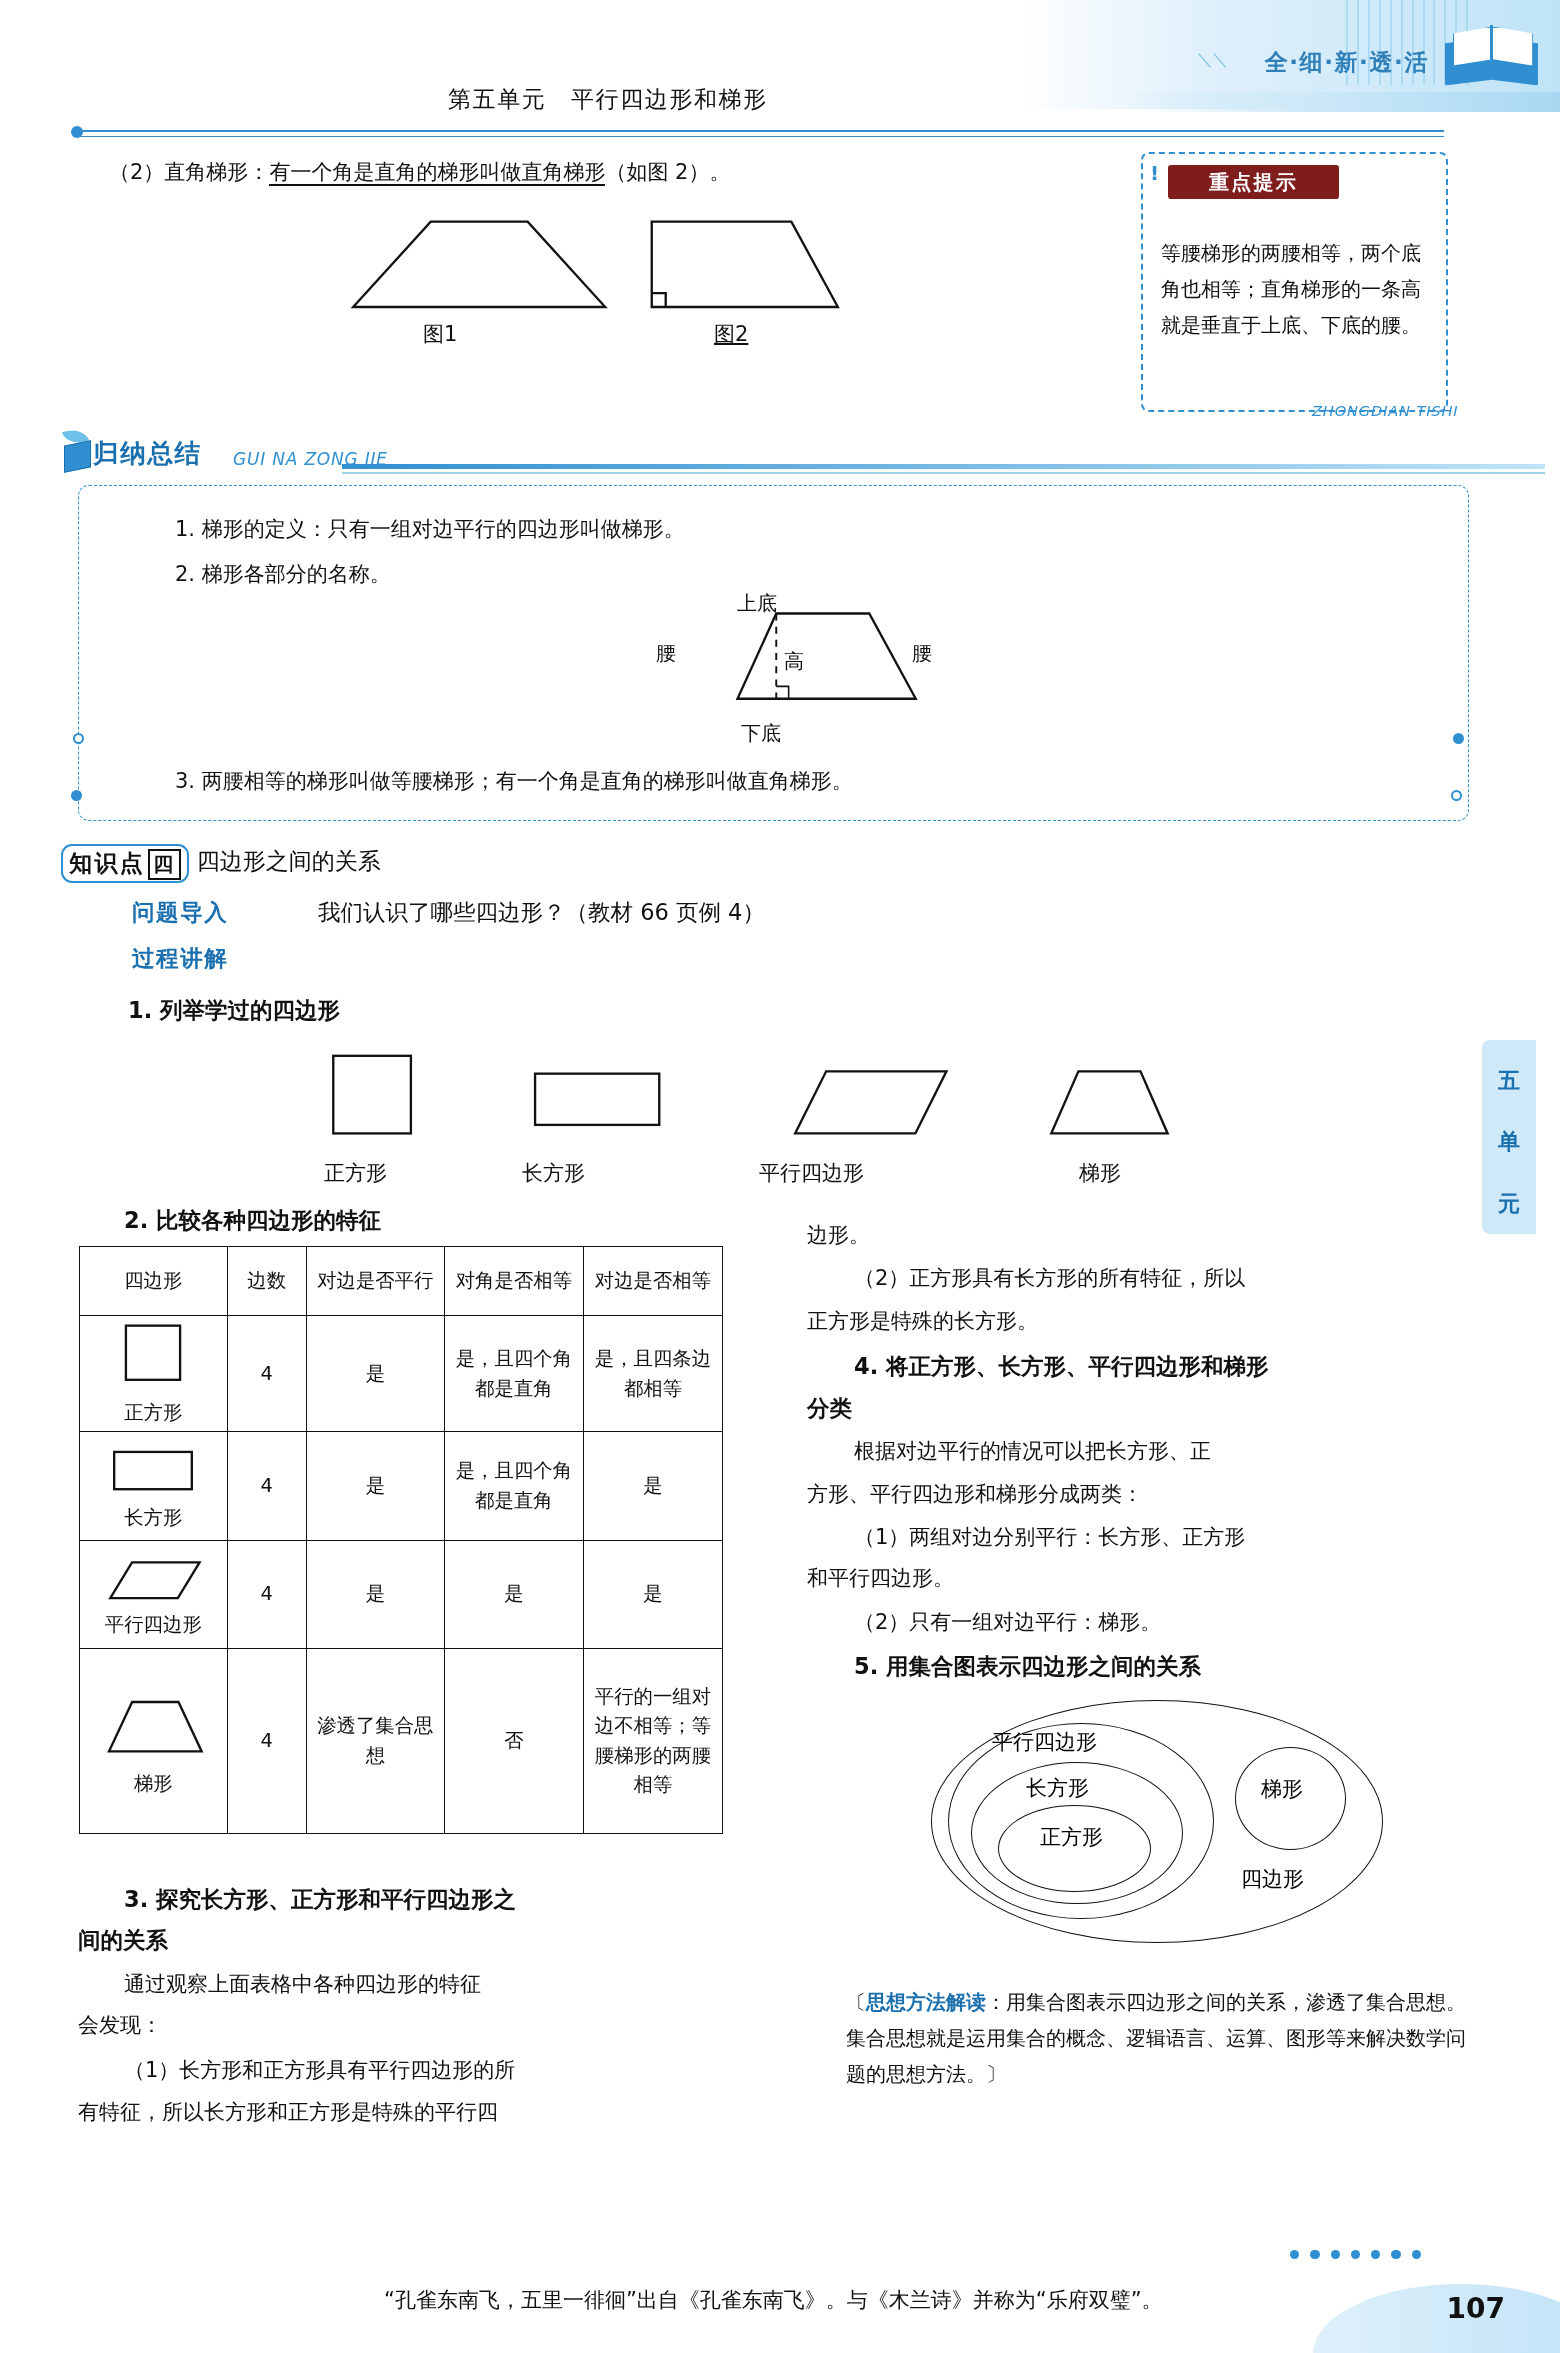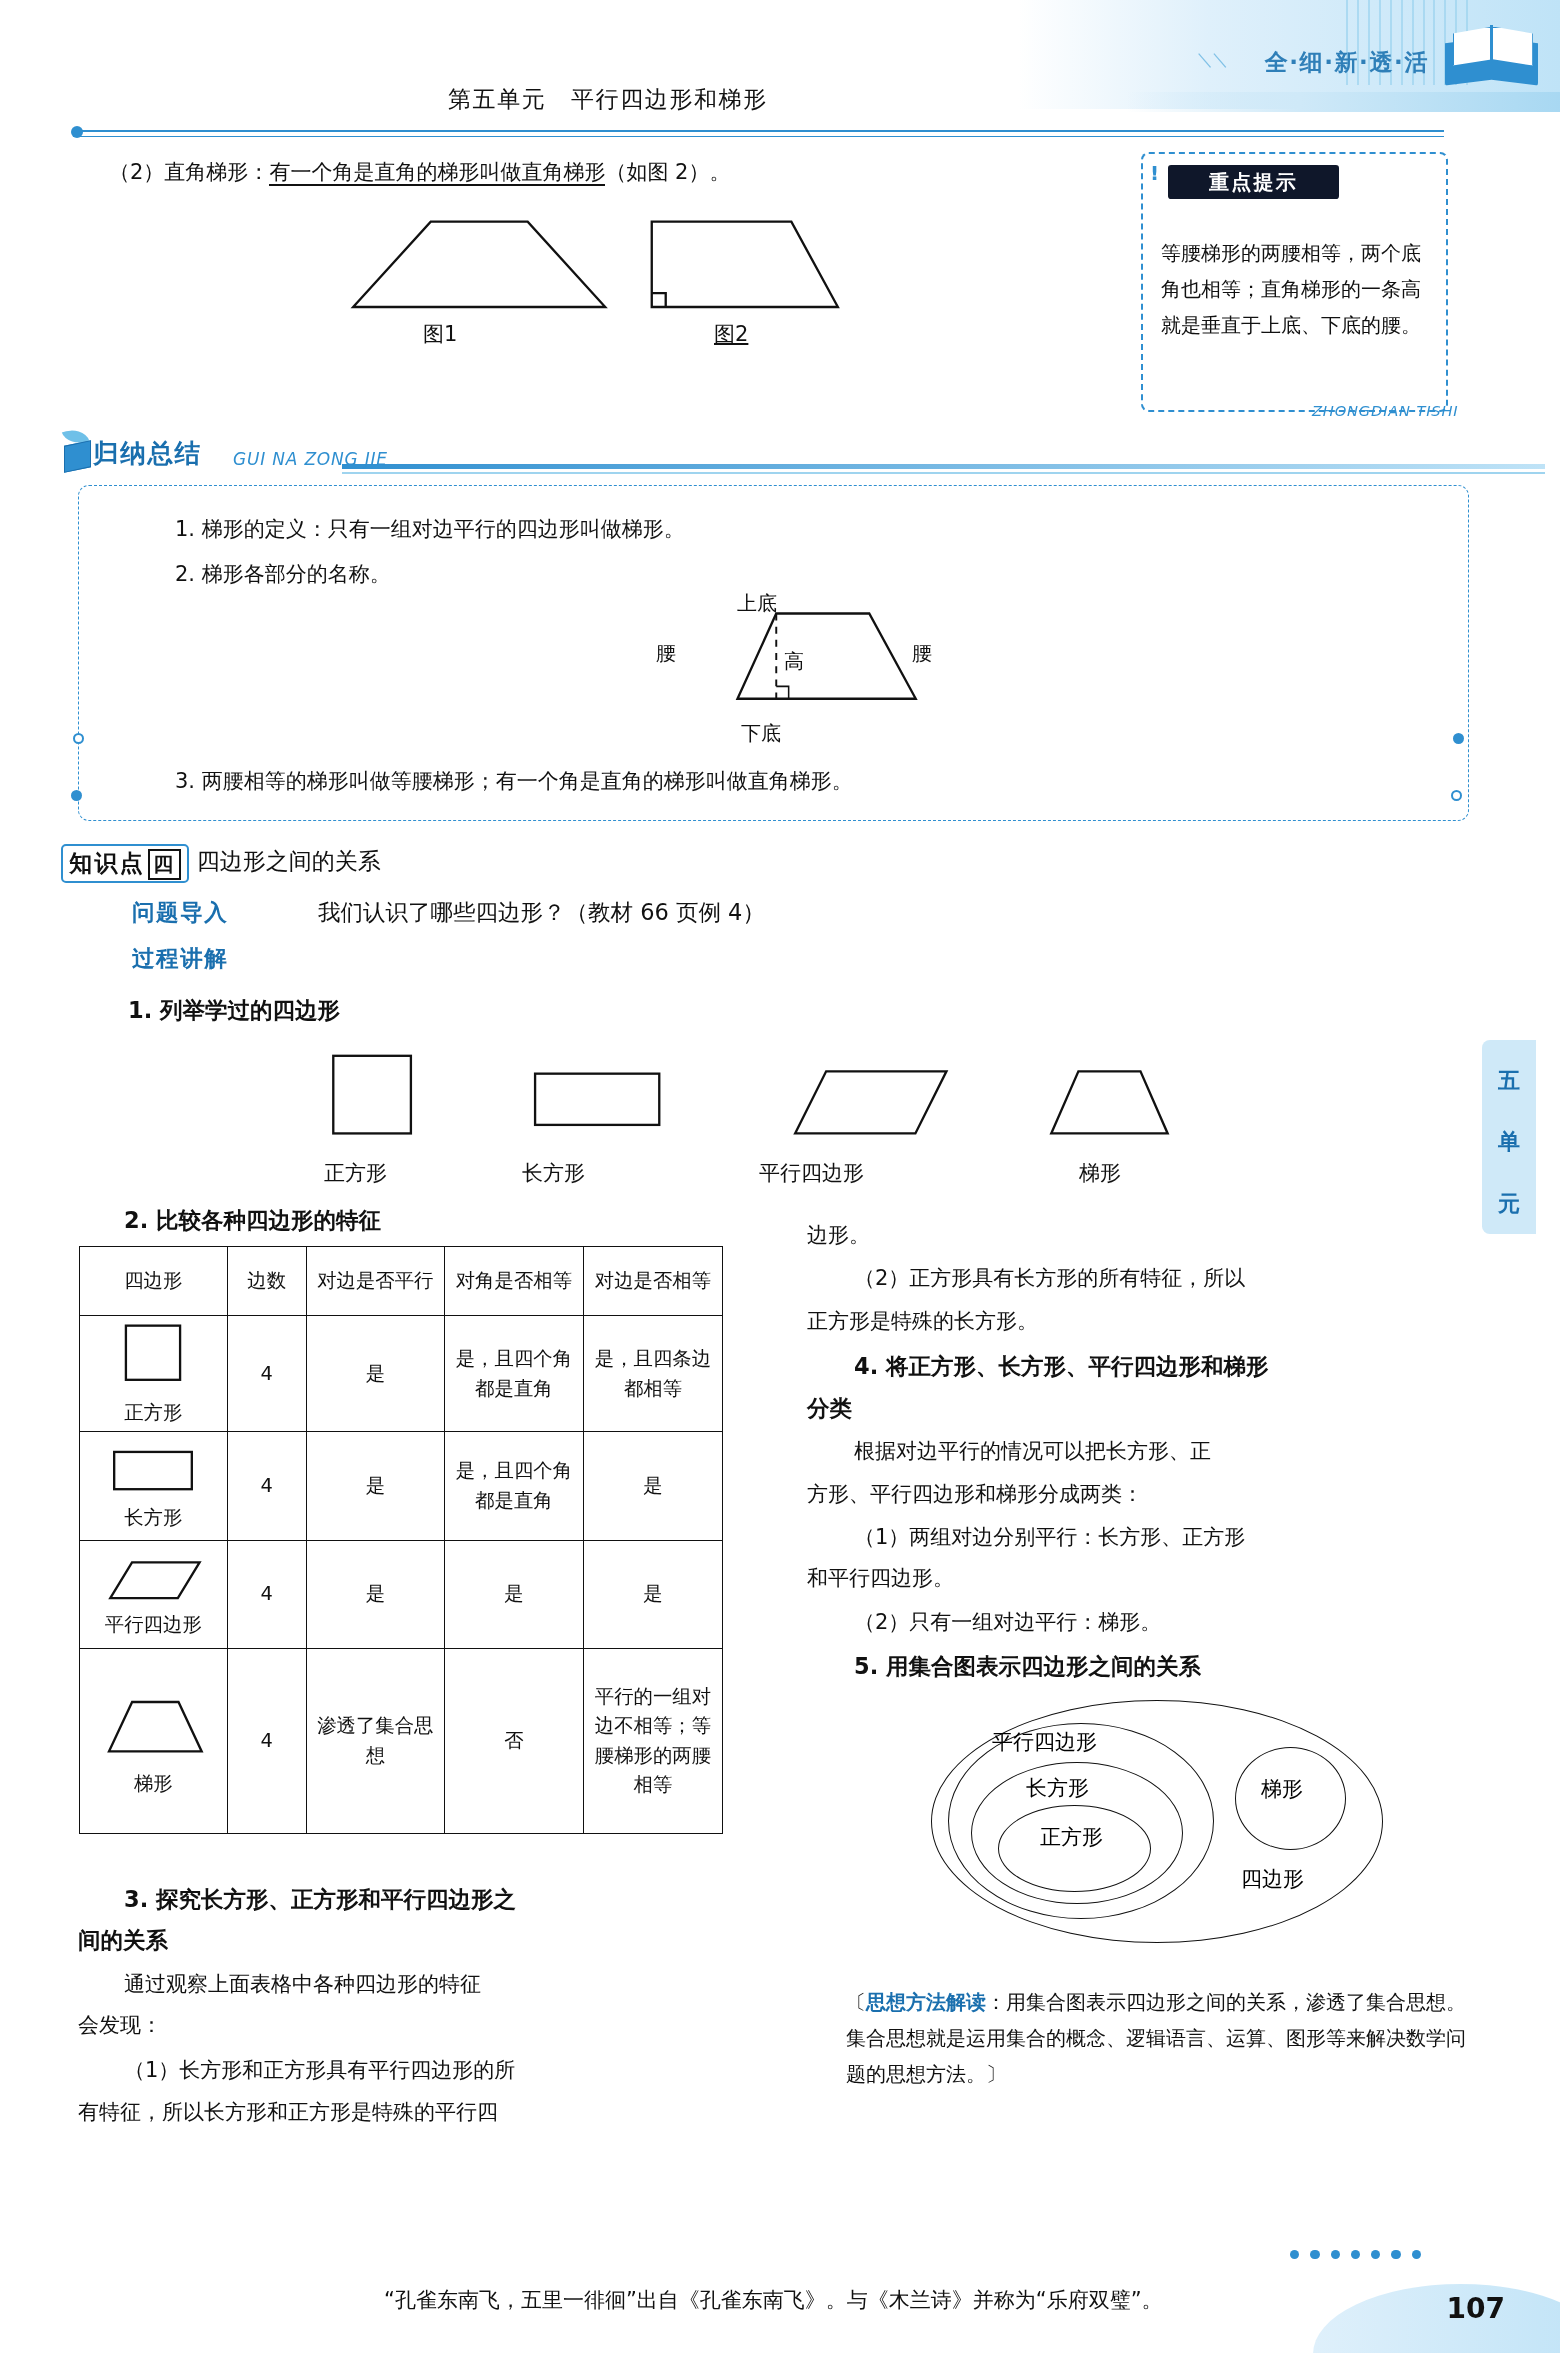--- a/index.html
+++ b/index.html
@@ -37,21 +37,21 @@
   .hdr-dot{position:absolute;left:71px;top:126px;width:12.4px;height:12.4px;border-radius:50%;background:#2f8fd0;}
 
   
   .t{position:absolute;font-size:21px;color:#111;line-height:34px;white-space:nowrap;}
   .tb{font-weight:bold;}
   .wavy{border-bottom:2.3px solid #111;}
 
   
   .tip-box{position:absolute;left:1141px;top:152px;width:303px;height:256px;
      border:2.3px dashed #2f8fd0;border-radius:7.8px;background:#fff;}
-  .tip-title{position:absolute;left:1168px;top:165px;width:171px;height:34px;background:#0f172a;border-radius:3.1px;
+  .tip-title{position:absolute;left:1168px;top:165px;width:171px;height:34px;background:#7f1d1d;border-radius:3.1px;
      color:#fff;font-size:20px;font-weight:bold;text-align:center;line-height:34px;letter-spacing:2.3px;}
   .tip-bang{position:absolute;left:1150px;top:161px;font-size:20px;color:#2f8fd0;font-weight:bold;}
   .tip-text{position:absolute;left:1161px;top:208px;width:264px;font-size:20px;line-height:36px;color:#111;margin-top:27px;}
   .tip-pin{position:absolute;left:1312px;top:402px;font-size:14.7px;color:#2f8fd0;font-style:italic;letter-spacing:0.8px;}
 
   
   .sum-box{position:absolute;left:78px;top:485px;width:1389px;height:334px;
      border:1.6px dashed #2f8fd0;border-radius:11px;background:#fff;}
   .sum-hdr{position:absolute;left:78px;top:438px;width:1389px;height:43px;}
   .sum-hdr .bar{position:absolute;left:264px;top:26px;width:1203px;height:4.7px;
@@ -62,21 +62,21 @@
   .sum-icon{position:absolute;left:61px;top:431px;width:33px;height:40px;}
   .sum-icon .cube{position:absolute;left:3.1px;top:12.4px;width:25px;height:25px;background:#2f8fd0;
      transform:skewY(-12deg);border:1.6px solid #1a6fae;}
   .sum-icon .leaf{position:absolute;left:3.1px;top:-3.1px;width:23px;height:17px;background:#6fc0e8;
      border-radius:0 100% 0 100%;transform:rotate(-20deg);}
   .dotblue{position:absolute;width:11px;height:11px;border-radius:50%;background:#2f8fd0;}
   .dotring{position:absolute;width:11px;height:11px;border-radius:50%;border:2.3px solid #2f8fd0;background:#fff;box-sizing:border-box;}
 
   
   .kp-wrap{position:absolute;left:61px;top:844px;}
-  .kp-box{display:inline-block;border:2.3px solid #2f8fd0;border-radius:5px;padding:1.6px 6.2px;font-size:23px;
+  .kp-box{display:inline-block;border:2.3px solid #2f8fd0;border-radius:11px;padding:1.6px 6.2px;font-size:23px;
      font-weight:bold;color:#111;letter-spacing:2.3px;background:#fff;}
   .kp-num{display:inline-block;border:2.3px solid #111;padding:0 3.1px;font-size:20px;margin-left:3.1px;}
   .kp-label{display:inline-block;font-size:23px;color:#111;margin-left:7.8px;vertical-align:1.6px;}
 
   .q-lead{position:absolute;left:132px;top:897px;font-size:22.5px;color:#1a6fae;font-weight:bold;letter-spacing:1.6px;}
   .q-text{position:absolute;left:318px;top:897px;font-size:22.5px;color:#111;}
   .proc{position:absolute;left:132px;top:943px;font-size:22.5px;color:#1a6fae;font-weight:bold;letter-spacing:1.6px;}
 
   
   table.tbl{position:absolute;border-collapse:collapse;}

